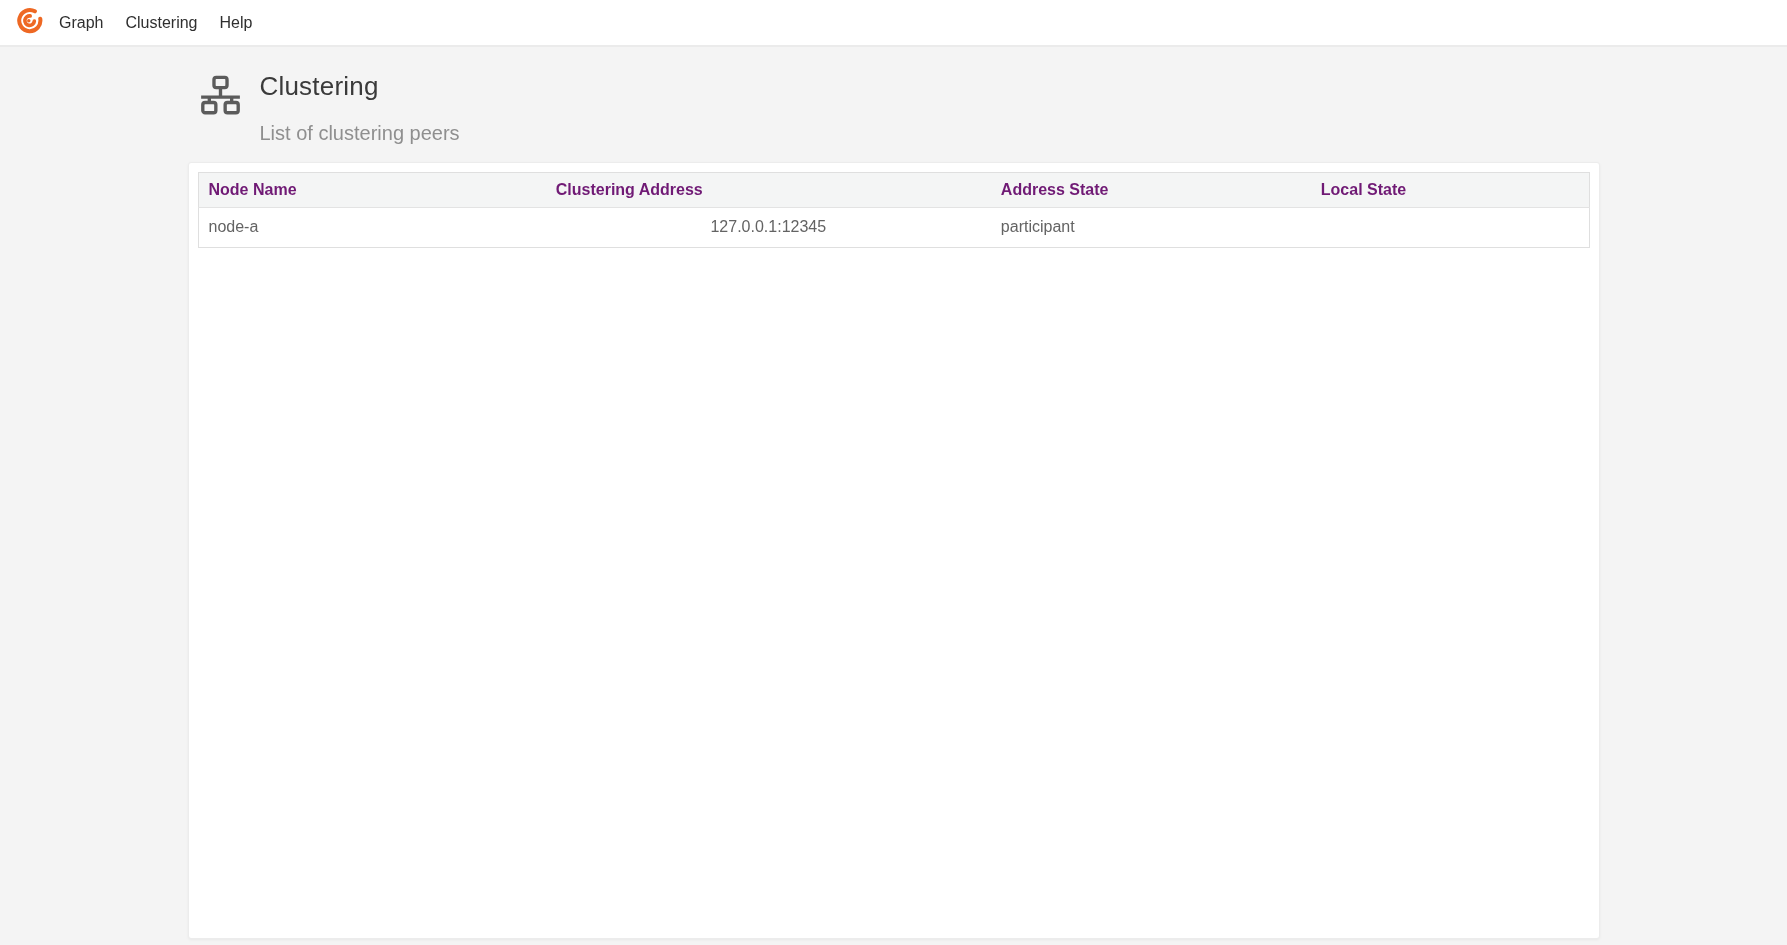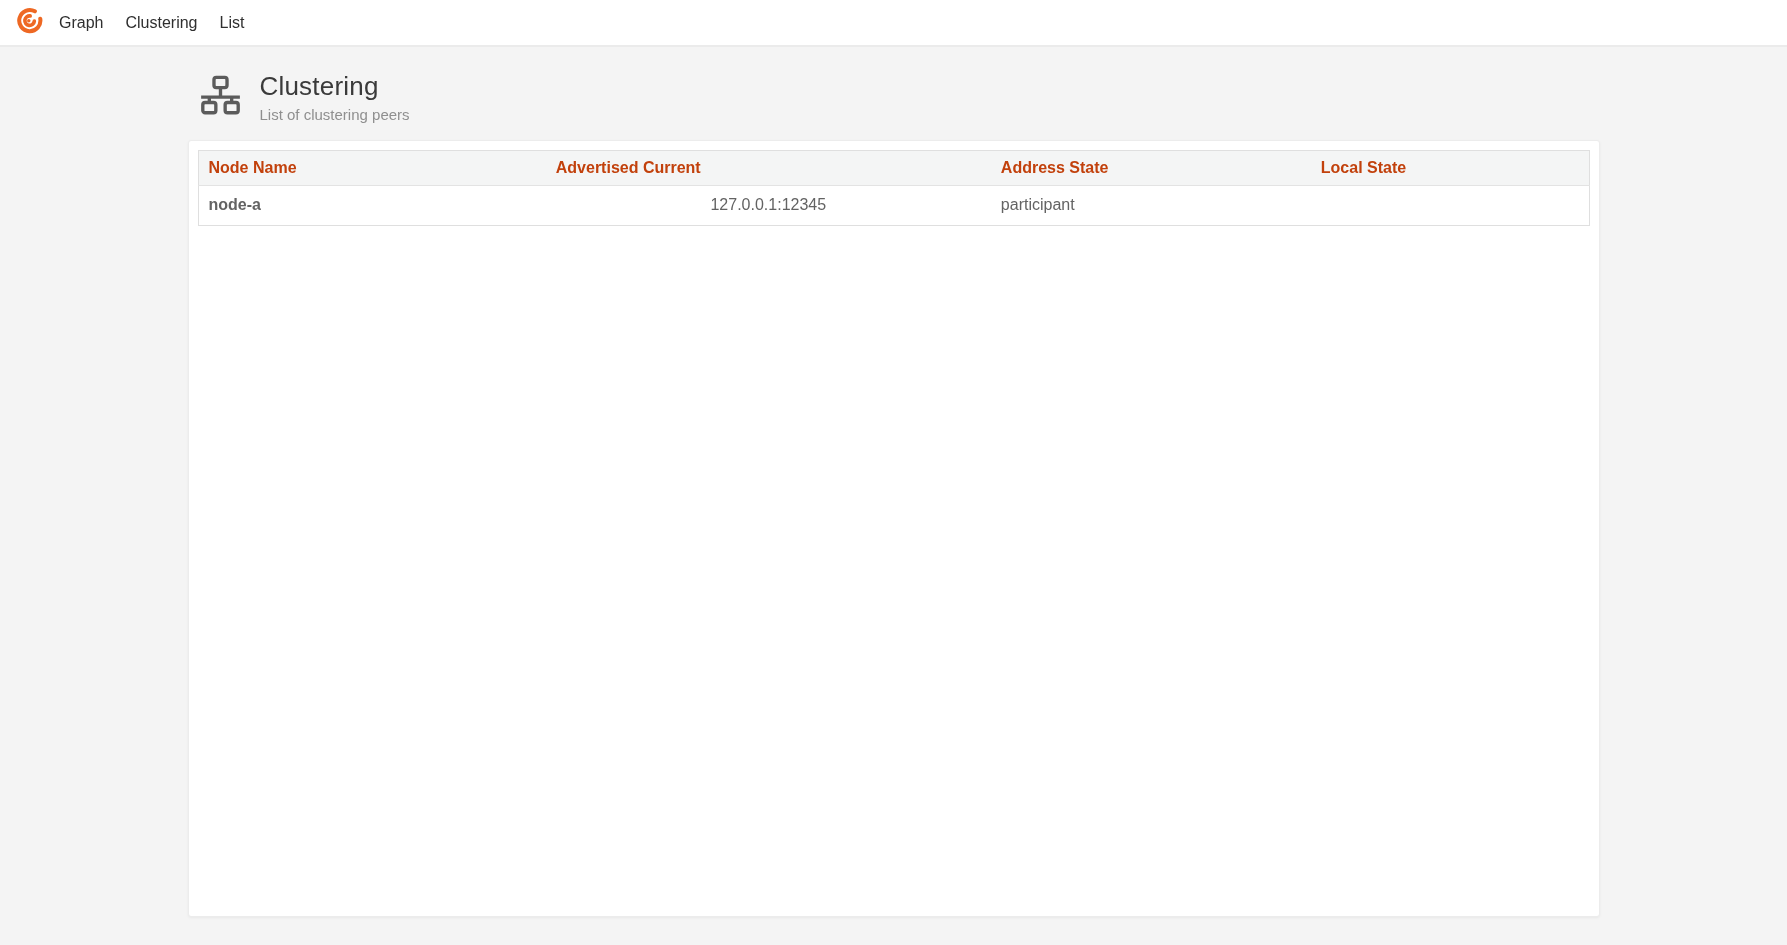--- a/index.html
+++ b/index.html
@@ -55,23 +55,23 @@
   .page-header .hdr-icon { margin-top: 3px; flex: 0 0 auto; }
   .page-title {
     margin: 0;
     font-size: 26px;
     font-weight: 400;
     color: #3a3a3a;
     line-height: 1.15;
     letter-spacing: 0.2px;
   }
   .page-subtitle {
-    font-size: 15px;
+    font-size: 20px;
     color: #8f8f8f;
-    margin-top: 4px;
+    margin-top: 20px;
   }
 
   
   .card {
     background: #ffffff;
     border: 1px solid #ececec;
     border-radius: 3px;
     box-shadow: 0 1px 3px rgba(0,0,0,0.05);
     padding: 9px;
     height: 777px;
@@ -80,34 +80,34 @@
     width: 100%;
     border-collapse: collapse;
     border: 1px solid #dfdfdf;
     table-layout: fixed;
   }
   table.peers th {
     background: #f4f5f5;
     text-align: left;
     font-size: 16px;
     font-weight: 700;
-    color: #c2410c;
+    color: #701a75;
     padding: 8px 10px;
     border-bottom: 1px solid #e3e3e3;
   }
   table.peers td {
     font-size: 16px;
     color: #636363;
     padding: 10px 10px;
     border-bottom: 1px solid #ededed;
     height: 40px;
   }
   table.peers tbody tr:last-child td { border-bottom: none; }
   table.peers tbody tr.striped { background: #f6f7f7; }
-  .col-0 { width: 25%; font-weight: bold; }
+  .col-0 { width: 25%; }
   .col-1 { width: 32%; text-align: center; }
   .col-2 { width: 23%; }
   .col-3 { width: 20%; }
 
   .checkbox {
     width: 18px; height: 18px;
     border-radius: 3px;
     display: flex; align-items: center; justify-content: center;
     cursor: pointer;
   }
@@ -124,21 +124,21 @@
           <path d="M21.6 4.9 A 12.1 12.1 0 1 0 27.7 13.4" stroke-width="4.6"></path>
           <path d="M16.2 10.2 A 5.4 5.4 0 1 0 20.9 16.2" stroke-width="4.2"></path>
         </g>
         <circle cx="14.6" cy="15.8" r="2" fill="#ee6823"></circle>
       </svg>
     </span>
   </a>
   <div class="nav-links" id="nav-links">
       <a class="nav-link">Graph</a>
       <a class="nav-link">Clustering</a>
-      <a class="nav-link">List</a>
+      <a class="nav-link">Help</a>
     </div>
 </nav>
 
 <main>
   <div class="container">
     <header class="page-header">
       <span class="hdr-icon">
         <svg width="41" height="41" viewBox="0 0 44 43">
           <g fill="none" stroke="#5b5b5b" stroke-width="3.6">
             <rect x="15" y="2" width="14" height="11" rx="2.5"></rect>
@@ -154,21 +154,21 @@
         <h1 class="page-title">Clustering</h1>
         <div class="page-subtitle">List of clustering peers</div>
       </div>
     </header>
 
     <section class="card">
       <table class="peers">
         <thead>
           <tr id="table-head-row">
               <th class="col-0">Node Name</th>
-              <th class="col-1">Advertised Current</th>
+              <th class="col-1">Clustering Address</th>
               <th class="col-2">Address State</th>
               <th class="col-3">Local State</th>
             </tr>
         </thead>
         <tbody id="table-body">
             <tr>
               <td class="col-0">node-a</td>
               <td class="col-1">127.0.0.1:12345</td>
               <td class="col-2">participant</td>
               <td class="col-3"></td>

